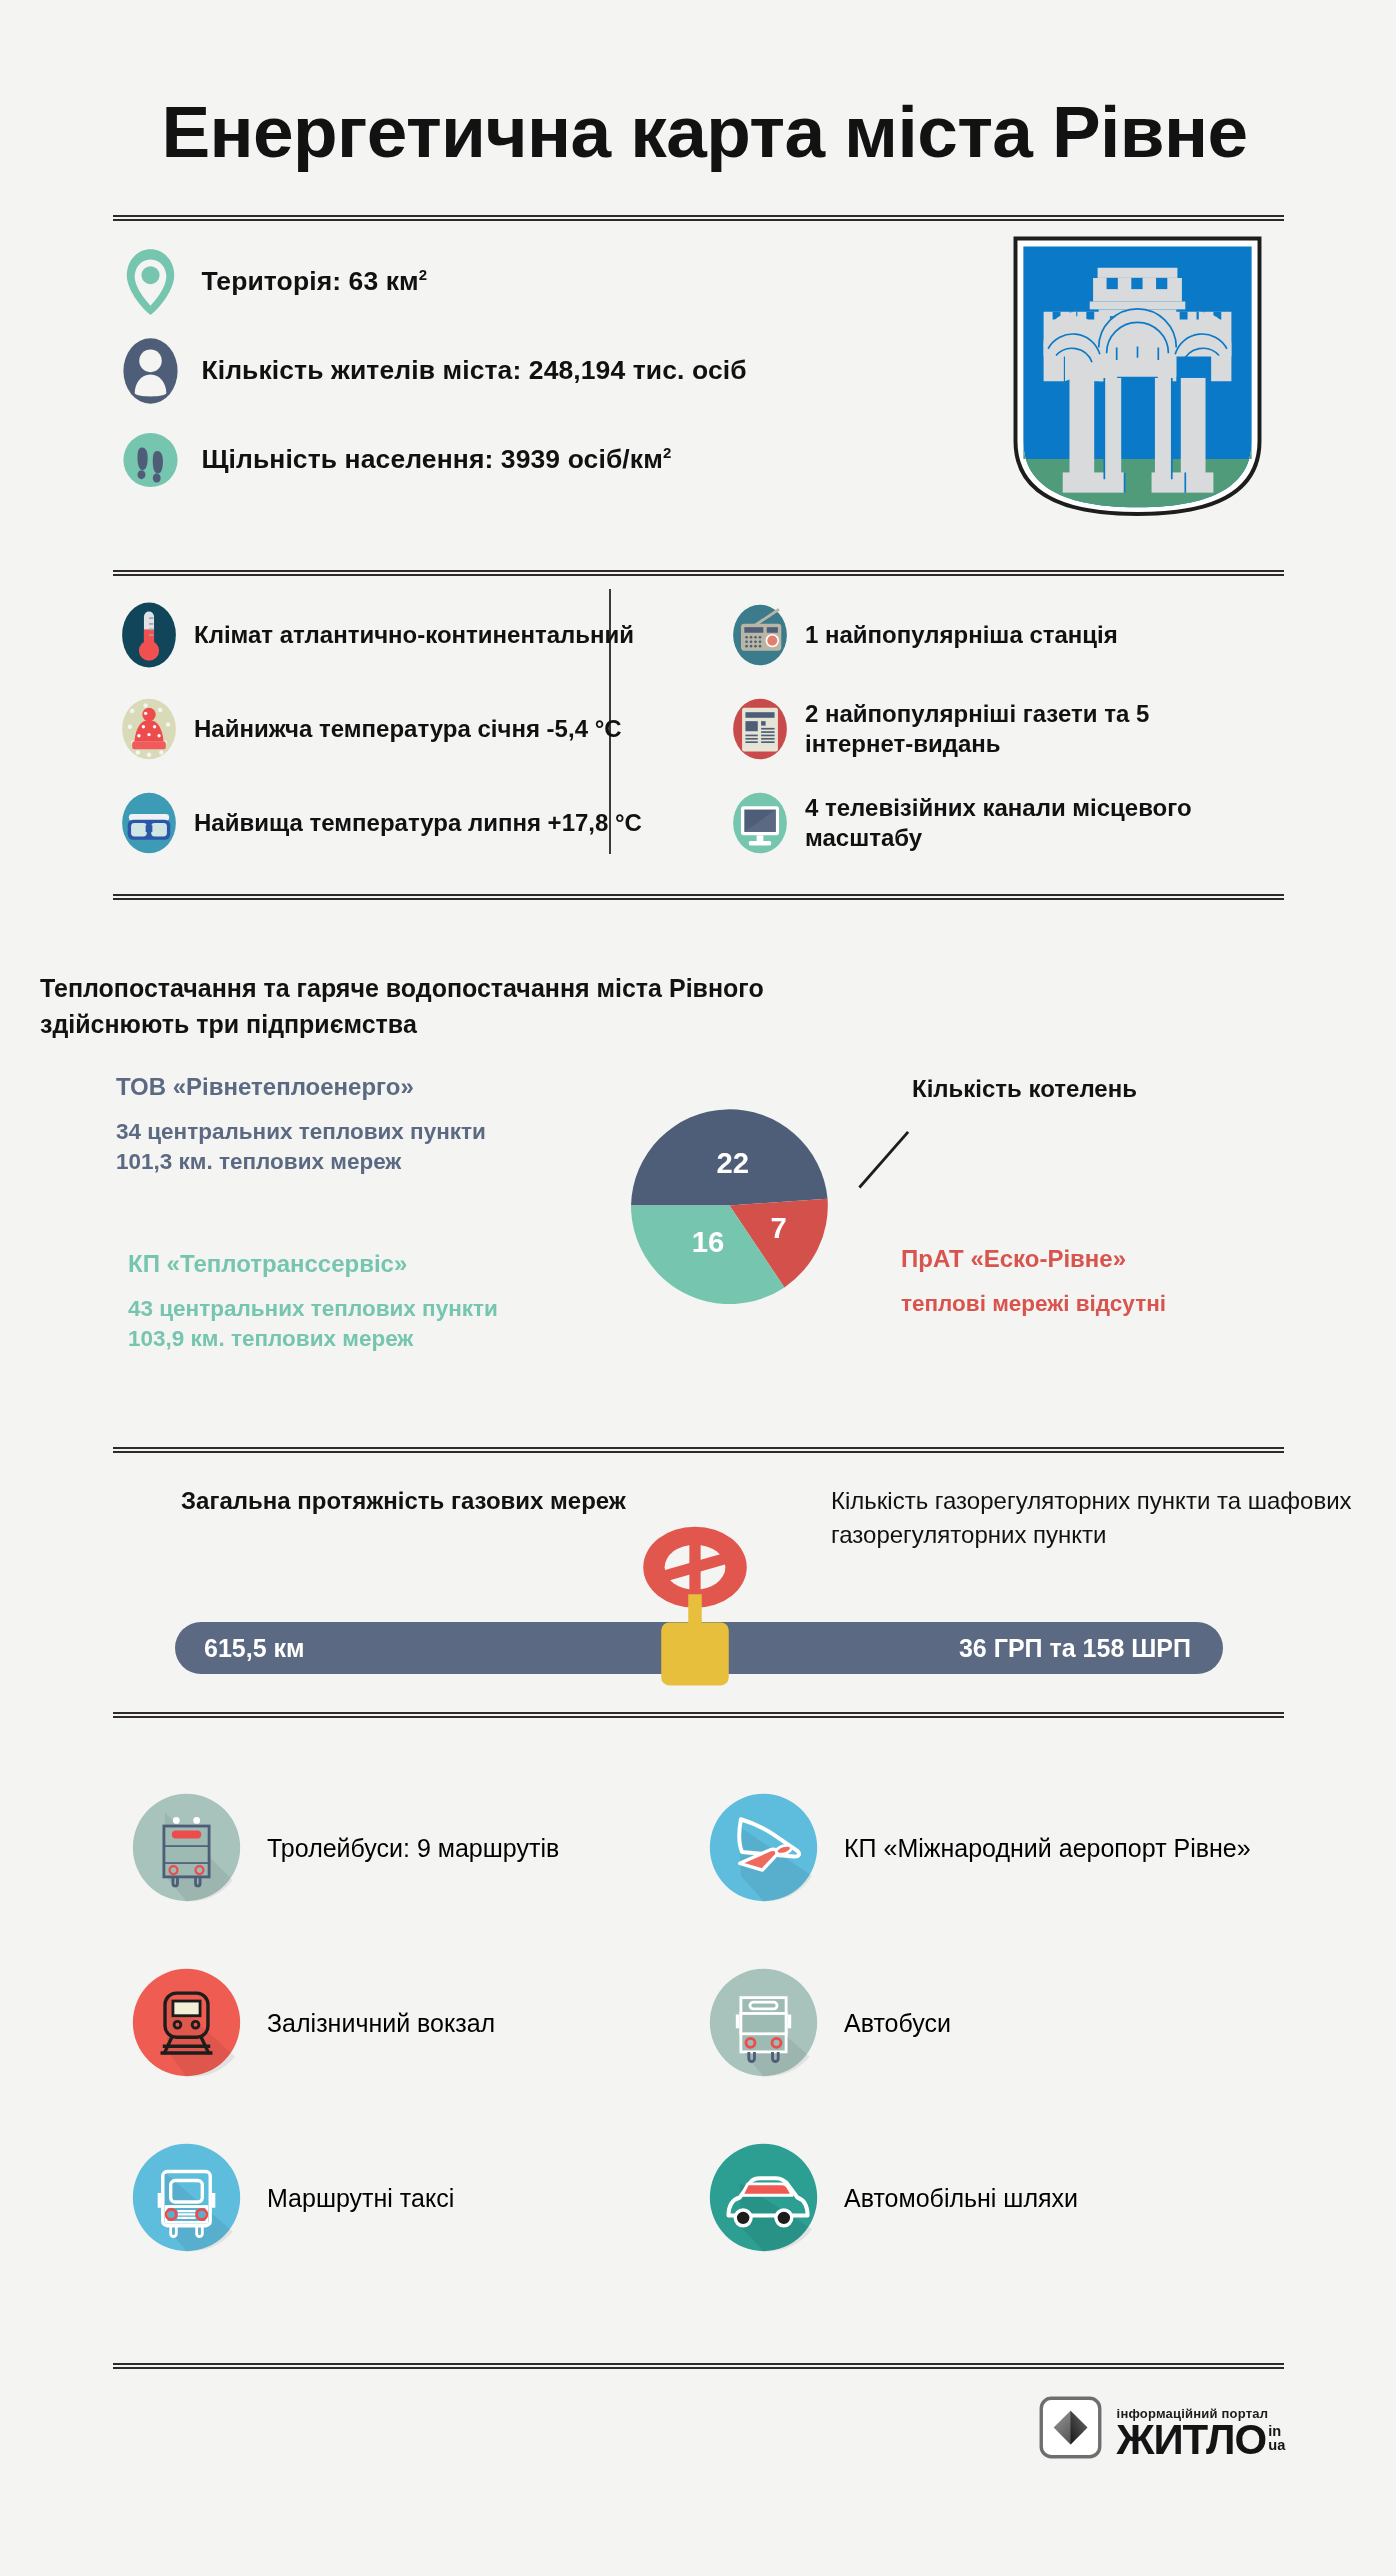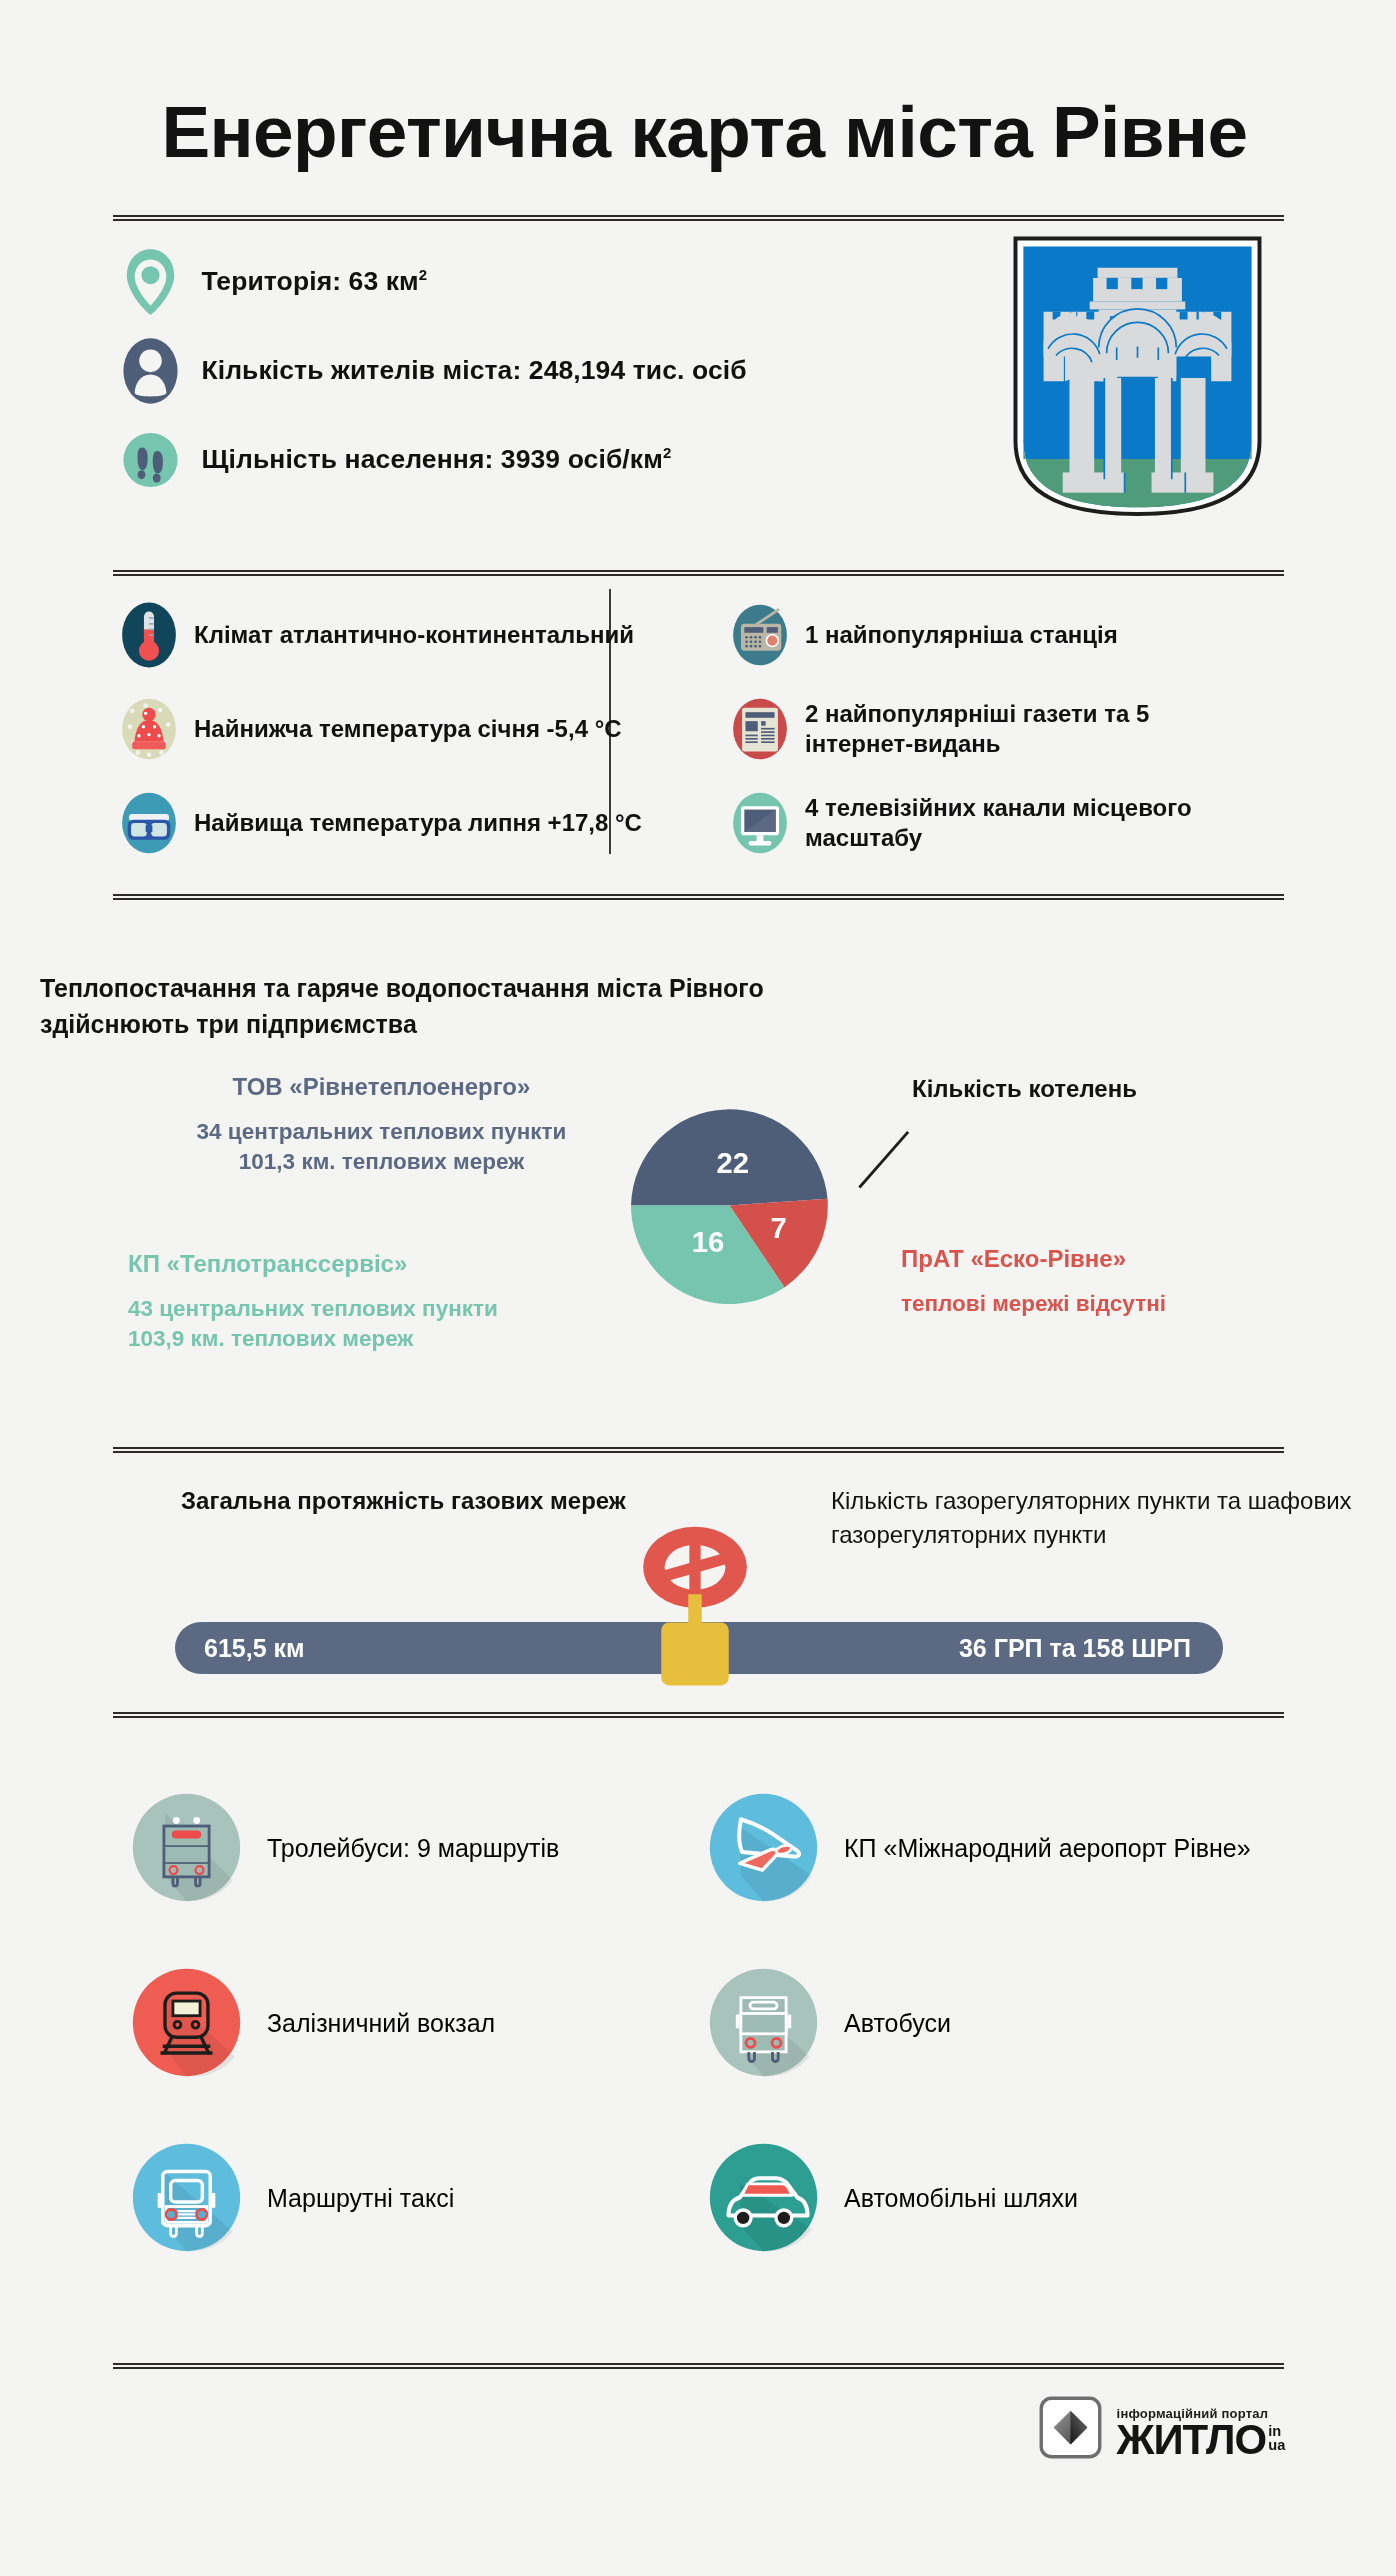--- a/index.html
+++ b/index.html
@@ -57,21 +57,21 @@
   .mrow { display: flex; align-items: center; margin-bottom: 24px; }
   .mico { width: 56px; height: 70px; margin-right: 17px; }
   .mtxt { font-size: 24px; font-weight: 700; line-height: 1.26; color: #111; }
 
   
   .heat-title {
     position: absolute; left: 0; right: 0; top: 971px;
     text-align: left; font-size: 25px; font-weight: 700;
     line-height: 1.42; color: #121212; padding-left: 40px;
   }
-  .heat-left { position: absolute; left: 128px; top: 1073px; width: 507px; color: #5b6a82; text-align: center; }
+  .heat-left { position: absolute; left: 116px; top: 1073px; width: 507px; color: #5b6a82; }
   .heat-left .hname { font-size: 24px; font-weight: 700; margin-bottom: 16px; }
   .heat-left .hline { font-size: 22.5px; font-weight: 700; line-height: 1.32; }
   .heat-mid { position: absolute; left: 128px; top: 1250px; width: 507px; color: #76c5ae; }
   .heat-mid .hname { font-size: 24px; font-weight: 700; margin-bottom: 16px; }
   .heat-mid .hline { font-size: 22.5px; font-weight: 700; line-height: 1.32; }
   .heat-right { position: absolute; left: 901px; top: 1245px; width: 439px; color: #d9544d; }
   .heat-right .hname { font-size: 24px; font-weight: 700; margin-bottom: 18px; }
   .heat-right .hline { font-size: 22.5px; font-weight: 700; }
   .pie-wrap { position: absolute; left: 631px; top: 1107px; width: 197px; height: 197px; }
   .boiler-note {

